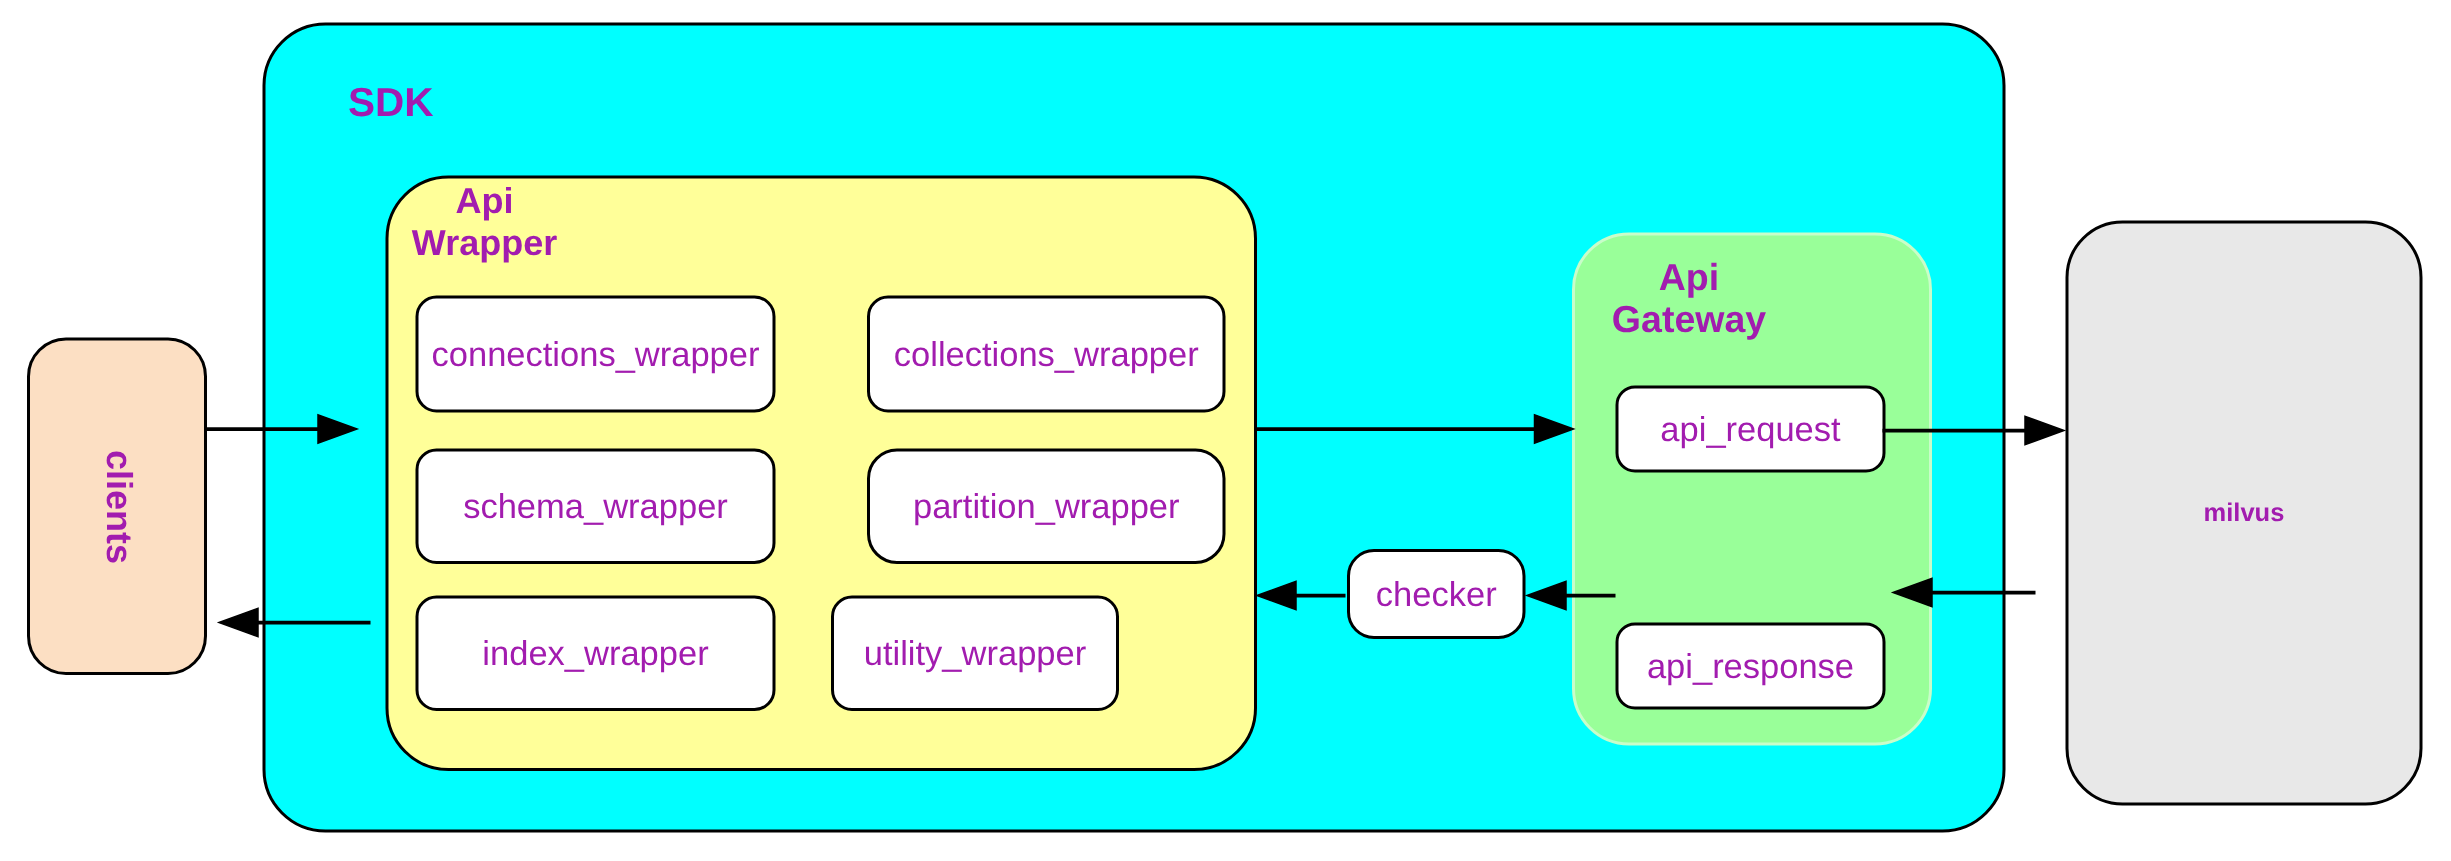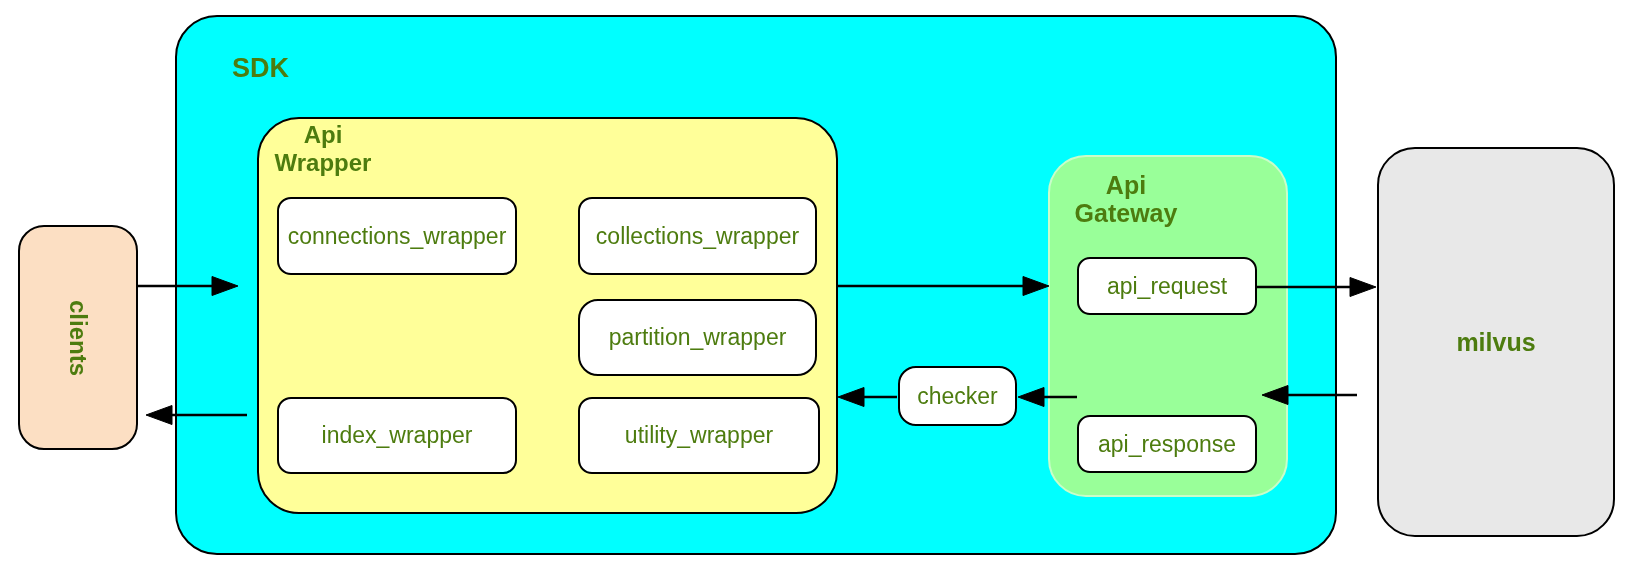--- a/index.html
+++ b/index.html
@@ -1,21 +1,21 @@
 <!DOCTYPE html>
 <html><head>
 <meta charset="utf-8">
 <style>
   html,body{margin:0;padding:0;background:#ffffff;}
   .stage{
     position:relative;
     width:1634px;height:574px;
     background:#ffffff;
     font-family:"Liberation Sans", sans-serif;
-    color:#4d7c0f;
+    color:#a21caf;
     overflow:hidden;
   }
   .node{position:absolute;box-sizing:border-box;border:2px solid #000;}
   .center{display:flex;align-items:center;justify-content:center;}
 
   .sdk{left:175px;top:15px;width:1162px;height:540px;background:#00ffff;border-radius:42px;}
   .sdk-title{position:absolute;left:55px;top:36px;font-size:27px;font-weight:bold;line-height:30px;}
 
   .clients{left:18px;top:225px;width:120px;height:225px;background:#fcdfc3;border-radius:26px;}
   .clients-label{transform:rotate(90deg);font-size:24px;font-weight:bold;white-space:nowrap;}
@@ -23,34 +23,34 @@
   .wrapper{left:257px;top:117px;width:581px;height:397px;background:#ffff99;border-radius:42px;}
   .wrapper-title{position:absolute;left:8px;top:2px;width:112px;text-align:center;
     font-size:24px;font-weight:bold;line-height:28px;}
 
   .module{background:#ffffff;border-radius:14px;font-size:23px;}
   .m-connections{left:277px;top:197px;width:240px;height:78px;}
   .m-collections{left:578px;top:197px;width:239px;height:78px;}
   .m-schema{left:277px;top:299px;width:240px;height:77px;}
   .m-partition{left:578px;top:299px;width:239px;height:77px;border-radius:20px;}
   .m-index{left:277px;top:397px;width:240px;height:77px;}
-  .m-utility{left:578px;top:397px;width:242px;height:77px;}
+  .m-utility{left:554px;top:397px;width:192px;height:77px;}
 
   .checker{left:898px;top:366px;width:119px;height:60px;background:#ffffff;border-radius:18px;font-size:23px;}
 
   .gateway{left:1048px;top:155px;width:240px;height:342px;background:#99ff99;
     border:2px solid #c9fdc9;border-radius:38px;}
   .gateway-title{position:absolute;left:12px;top:14px;width:128px;text-align:center;
     font-size:25px;font-weight:bold;line-height:28px;}
   .gw-box{background:#ffffff;border-radius:13px;font-size:23px;}
   .gw-request{left:1077px;top:257px;width:180px;height:58px;justify-content:center;}
   .gw-response{left:1077px;top:368px;width:180px;height:58px;margin-top:47px;}
 
   .milvus{left:1377px;top:147px;width:238px;height:390px;background:#e8e8e8;border-radius:38px;
-    font-size:25px;font-weight:bold;}
+    font-size:17px;font-weight:bold;}
 
   .arrows{position:absolute;left:0;top:0;width:1634px;height:574px;pointer-events:none;z-index:10;}
   .arrows line{stroke:#000;stroke-width:2.5px;}
   .arrows polygon{fill:#000;stroke:#000;stroke-width:1px;}
 </style>
 </head>
 <body>
 
 <div class="stage">
 
@@ -67,20 +67,23 @@
       <div>Api</div>
       <div>Wrapper</div>
     </div>
   </div>
 
   <div class="node module center m-connections">
     <span>connections_wrapper</span>
   </div>
   <div class="node module center m-collections">
     <span>collections_wrapper</span>
+  </div>
+  <div class="node module center m-schema">
+    <span>schema_wrapper</span>
   </div>
   <div class="node module center m-partition">
     <span>partition_wrapper</span>
   </div>
   <div class="node module center m-index">
     <span>index_wrapper</span>
   </div>
   <div class="node module center m-utility">
     <span>utility_wrapper</span>
   </div>

